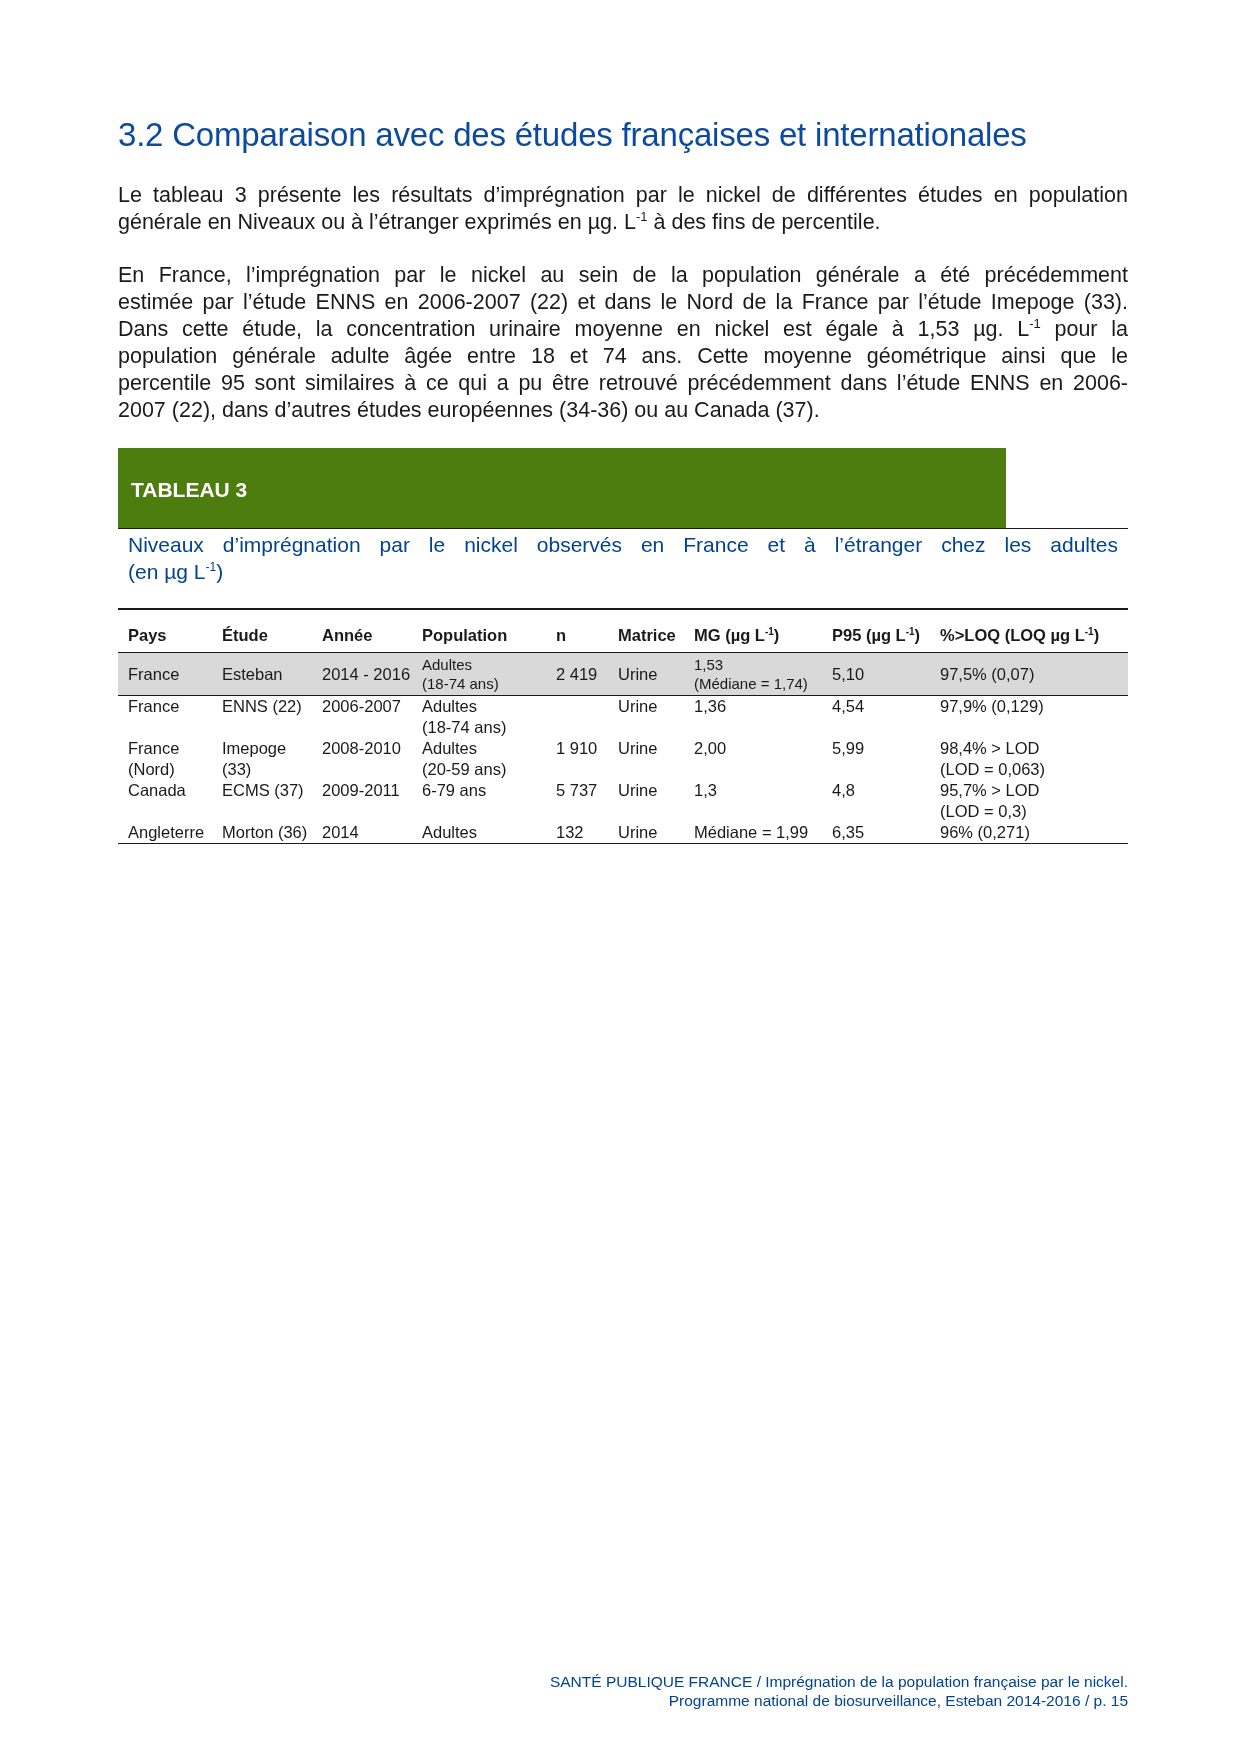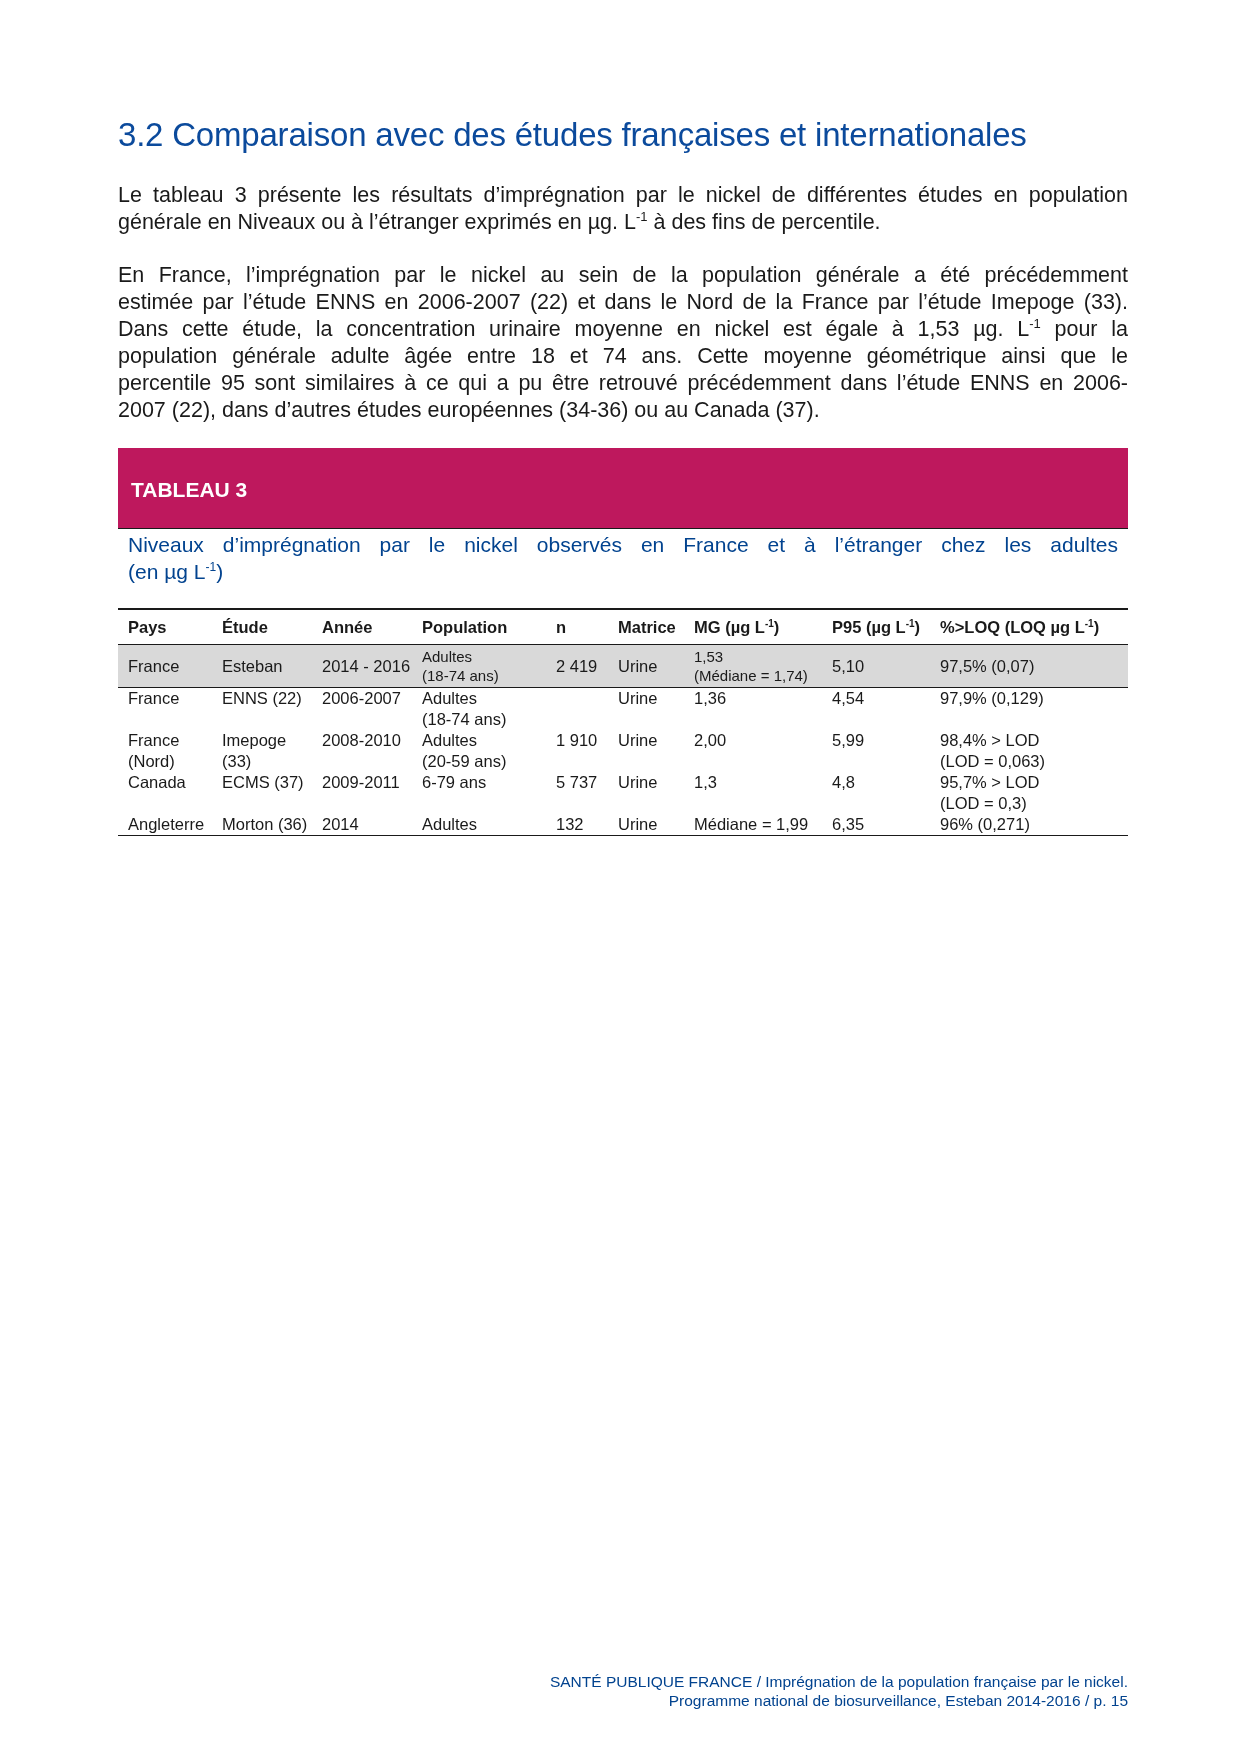--- a/index.html
+++ b/index.html
@@ -7,28 +7,28 @@
   .page { position: absolute; left: 118px; top: 0; width: 1010px; }
   .section-title { position: absolute; top: 116px; left: 0; margin: 0; font-size: 33px; font-weight: normal; color: #0b4a9c; letter-spacing: -0.2px; white-space: nowrap; }
   .para { position: absolute; left: 0; width: 1010px; margin: 0; font-size: 21.5px; line-height: 27px; text-align: justify; color: #1a1a1a; }
   .para sup { font-size: 13px; vertical-align: 8px; line-height: 0; }
   .p1 { top: 182px; }
   .p2 { top: 262px; }
   .p2-lines span { display: block; text-align-last: justify; }
   .p2-lines span.last { text-align-last: left; }
   .p1-lines span { display: block; }
 
-  .tbl-banner { position: absolute; top: 448px; left: 0; width: 1010px; height: 80px; background: #be185d; }
+  .tbl-banner { position: absolute; top: 448px; left: 0; width: 888px; height: 80px; background: #4d7c0f; }
   .tbl-banner-label { position: absolute; left: 13px; top: 30px; font-size: 21px; font-weight: bold; color: #ffffff; }
   .tbl-caption { position: absolute; top: 528px; left: 0; width: 1010px; border-top: 1.5px solid #1a1a1a; padding: 2px 10px 0 10px; box-sizing: border-box; font-size: 21px; font-weight: normal; color: #02438f; line-height: 27px; text-align: justify; }
   .tbl-caption sup { font-size: 12px; vertical-align: 8px; line-height: 0; }
   .tbl-caption .l1 { display: block; text-align-last: justify; }
 
   table.data { position: absolute; top: 608px; left: 0; width: 1010px; border-collapse: collapse; font-size: 16.5px; color: #1a1a1a; }
-  table.data th { font-weight: bold; text-align: left; font-size: 16.5px; height: 34px; padding: 0 0 0 10px; border-top: 2.5px solid #1a1a1a; border-bottom: 1.5px solid #1a1a1a; vertical-align: middle; white-space: nowrap; }
+  table.data th { font-weight: bold; text-align: left; font-size: 16.5px; height: 34px; padding: 8px 0 0 10px; border-top: 2.5px solid #1a1a1a; border-bottom: 1.5px solid #1a1a1a; vertical-align: middle; white-space: nowrap; }
   table.data th sup, table.data td sup { font-size: 10px; vertical-align: 6px; line-height: 0; }
   table.data td { padding: 0 0 0 10px; vertical-align: top; line-height: 21px; white-space: nowrap; }
   table.data tr.hl td { background: #d9d9d9; vertical-align: middle; line-height: 19px; height: 42px; font-size: 16.5px; border-bottom: 1.5px solid #1a1a1a; }
   table.data tr.hl td .small { font-size: 15px; }
   table.data tr.last td { border-bottom: 1.5px solid #1a1a1a; }
   .c-pays { width: 84px; } .c-etude { width: 90px; } .c-annee { width: 90px; } .c-pop { width: 124px; }
   .c-n { width: 52px; } .c-mat { width: 66px; } .c-mg { width: 128px; } .c-p95 { width: 98px; } .c-loq { }
 
   .footer { position: absolute; right: 113px; top: 1672px; text-align: right; font-size: 15.5px; line-height: 19px; color: #02438f; }
   .footer span { display: block; }

